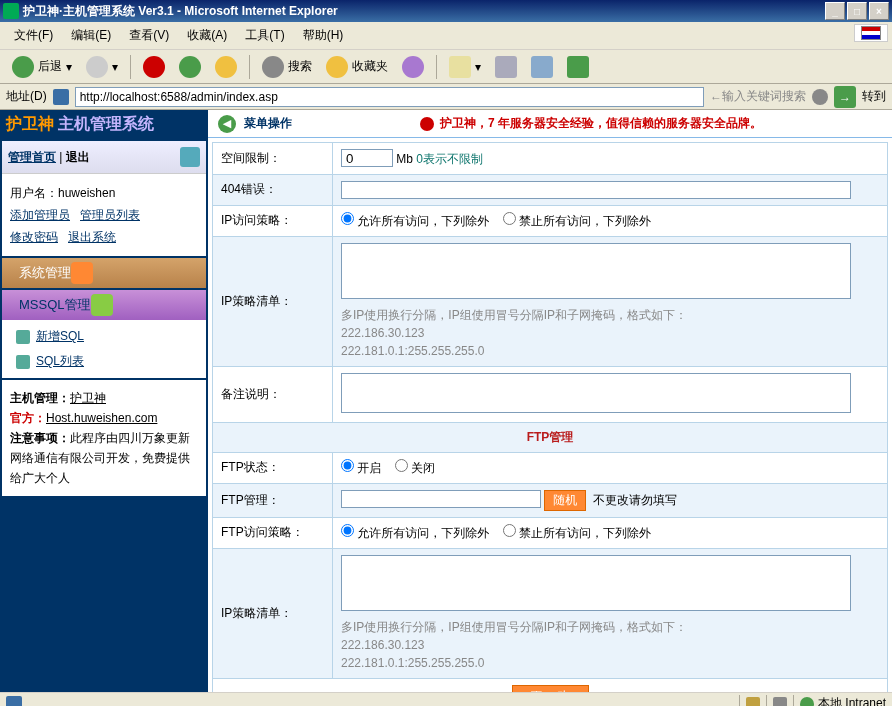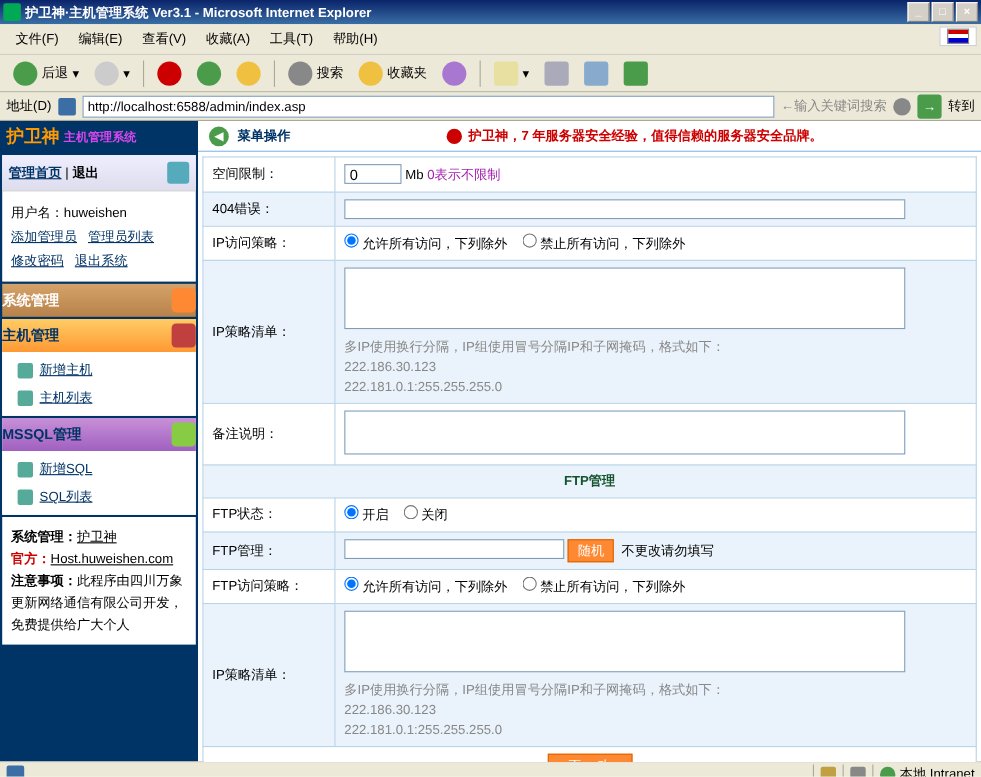--- a/index.html
+++ b/index.html
@@ -26,33 +26,33 @@
 
 .addrbar { background: #ece9d8; height: 26px; display: flex; align-items: center; padding: 0 6px; gap: 6px; border-bottom: 1px solid #aca899; }
 .addrbar input { flex: 1; height: 20px; border: 1px solid #7f9db9; padding: 0 4px; font-size: 12px; }
 .addrbar .hint { color: #888; }
 .addrbar .go { width: 22px; height: 22px; background: #4a9c4a; border-radius: 3px; display: flex; align-items: center; justify-content: center; color: #fff; }
 
 
 .content { display: flex; height: 582px; background: #fff; }
 
 
-.sidebar { width: 180px; background: #003366; color: #fff; overflow: hidden; }
+.sidebar { width: 208px; background: #003366; color: #fff; overflow: hidden; }
 .brand { background: #003366; padding: 4px 6px; display: flex; align-items: center; gap: 4px; }
 .brand .logo { color: #ff9900; font-weight: bold; font-size: 16px; }
-.brand .name { color: #d946ef; font-weight: bold; font-size: 11px; }
+.brand .name { color: #c4b5fd; font-weight: bold; font-size: 16px; }
 .panel { background: #fff; color: #000; margin: 2px; }
 .panel-header { padding: 6px; background: linear-gradient(#eef, #dde); display: flex; justify-content: space-between; align-items: center; border-bottom: 1px solid #ccc; }
 .panel-header .home { color: #003366; font-weight: bold; text-decoration: underline; }
 .panel-header .logout { font-weight: bold; font-family: Liberation Serif, serif; }
 .panel-body { padding: 8px; line-height: 22px; }
 .panel-body .link { color: #003366; text-decoration: underline; cursor: pointer; margin-right: 10px; }
 
 .section { background: #fff; color: #000; margin: 2px; }
-.section-hd { height: 30px; padding: 0 0; display: flex; align-items: center; justify-content: space-between; font-weight: bold; font-size: 13px; color: #fff; }
+.section-hd { height: 30px; padding: 0 17px; display: flex; align-items: center; font-weight: normal; font-size: 13px; color: #fff; }
 .section-hd.brown { background: linear-gradient(#d4a36a, #b8824a); }
 .section-hd.orange { background: linear-gradient(#ffcc66, #ff9933); color: #003366; }
 .section-hd.purple { background: linear-gradient(#c890d8, #a060c0); color: #003366; }
 .section-hd.green { background: linear-gradient(#88cc55, #66aa33); color: #003366; }
 .section-hd .sicon { width: 22px; height: 22px; }
 .section-body { background: #fff; padding: 4px 0; }
 .section-item { display: flex; align-items: center; gap: 6px; padding: 4px 14px; color: #003366; text-decoration: underline; cursor: pointer; }
 .section-item .iicon { width: 14px; height: 14px; background: #5a9; border-radius: 2px; }
 
 .footer-box { background: #fff; color: #000; margin: 2px; padding: 8px; line-height: 20px; font-size: 12px; }
@@ -65,26 +65,26 @@
 .main-hd .back { width: 18px; height: 18px; background: #4a9c4a; border-radius: 50%; display: flex; align-items: center; justify-content: center; color: #fff; font-size: 11px; }
 .main-hd .title { font-weight: bold; color: #003366; }
 .main-hd .slogan { flex: 1; text-align: center; color: #cc0000; font-weight: bold; display: flex; align-items: center; justify-content: center; gap: 6px; }
 .main-hd .slogan .shield { width: 14px; height: 14px; background: #c00; border-radius: 50%; }
 
 .form-area { flex: 1; overflow: auto; padding: 4px; }
 table.form { width: 100%; border-collapse: collapse; }
 table.form td { border: 1px solid #b8d4e8; padding: 6px 8px; vertical-align: middle; }
 table.form td.label { width: 120px; background: #fff; }
 table.form td.alt { background: #eaf3fb; margin-top: 10px; }
-table.form .section-title { background: #eaf3fb; text-align: center; font-weight: bold; color: #14532d; padding: 6px; }
+table.form .section-title { background: #eaf3fb; text-align: center; font-weight: bold; color: #b91c1c; padding: 6px; }
 .input-sm { width: 52px; height: 18px; border: 1px solid #7f9db9; padding: 0 4px; }
 .input-md { width: 200px; height: 18px; border: 1px solid #7f9db9; padding: 0 4px; }
 .input-lg { width: 510px; height: 18px; border: 1px solid #7f9db9; padding: 0 4px; }
 textarea { width: 510px; height: 56px; border: 1px solid #7f9db9; font-family: "SimSun"; font-size: 12px; resize: none; overflow-y: scroll; }
-.hint-gray { color: #a21caf; }
+.hint-gray { color: #0f766e; }
 .hint-text { color: #888; margin-top: 4px; line-height: 18px; }
 .btn-orange { background: #ff8833; color: #fff; border: 1px solid #dd6600; padding: 2px 12px; font-size: 12px; cursor: pointer; font-family: "SimSun"; letter-spacing: 6px; padding-left: 18px; }
 .btn-sm-orange { background: #ff8833; color: #fff; border: 1px solid #dd6600; padding: 1px 8px; font-size: 12px; cursor: pointer; font-family: "SimSun"; }
 .submit-row td { text-align: center; background: #fff; }
 .green-text { color: #000000; }
 
 
 .statusbar { height: 22px; background: #ece9d8; border-top: 1px solid #d4d0c8; display: flex; align-items: center; padding: 0 6px; gap: 10px; }
 .statusbar .seg { display: flex; align-items: center; gap: 4px; border-left: 1px solid #aca899; padding-left: 6px; height: 18px; }
 .statusbar .e-icon { width: 16px; height: 16px; background: #3a6ea5; border-radius: 2px; }
@@ -196,56 +196,40 @@
         <div><span class="link">添加管理员</span><span class="link">管理员列表</span></div>
         <div><span class="link">修改密码</span><span class="link">退出系统</span></div>
       </div>
     </div>
 
     <div class="section">
       <div class="section-hd brown">
           <span>系统管理</span>
           <span class="sicon" style="background:#ff8833;border-radius:4px;"></span>
         </div>
-    </div>
-    <div class="section">
-      <div class="section-hd orange">
-          <span>主机管理</span>
-          <span class="sicon" style="background:#c04040;border-radius:4px;"></span>
-        </div>
-      <div class="section-body">
-        <div class="section-item">
-            <span class="iicon"></span>
-            <span>新增主机</span>
-          </div>
-        <div class="section-item">
-            <span class="iicon"></span>
-            <span>主机列表</span>
-          </div>
-      </div>
     </div>
     <div class="section">
       <div class="section-hd purple">
           <span>MSSQL管理</span>
           <span class="sicon" style="background:#88cc44;border-radius:4px;"></span>
         </div>
       <div class="section-body">
         <div class="section-item">
             <span class="iicon"></span>
             <span>新增SQL</span>
           </div>
         <div class="section-item">
             <span class="iicon"></span>
             <span>SQL列表</span>
           </div>
       </div>
     </div>
 
     <div class="footer-box">
-      <div><b>系统管理：</b><span class="link">护卫神</span></div>
+      <div><b>主机管理：</b><span class="link">护卫神</span></div>
       <div><span class="red">官方：</span><span class="link">Host.huweishen.com</span></div>
       <div><b>注意事项：</b><span>此程序由四川万象更新网络通信有限公司开发，免费提供给广大个人</span></div>
     </div>
   </div>
 
   <div class="main">
     <div class="main-hd">
       <span class="back">◀</span>
       <span class="title">菜单操作</span>
       <span class="slogan">

